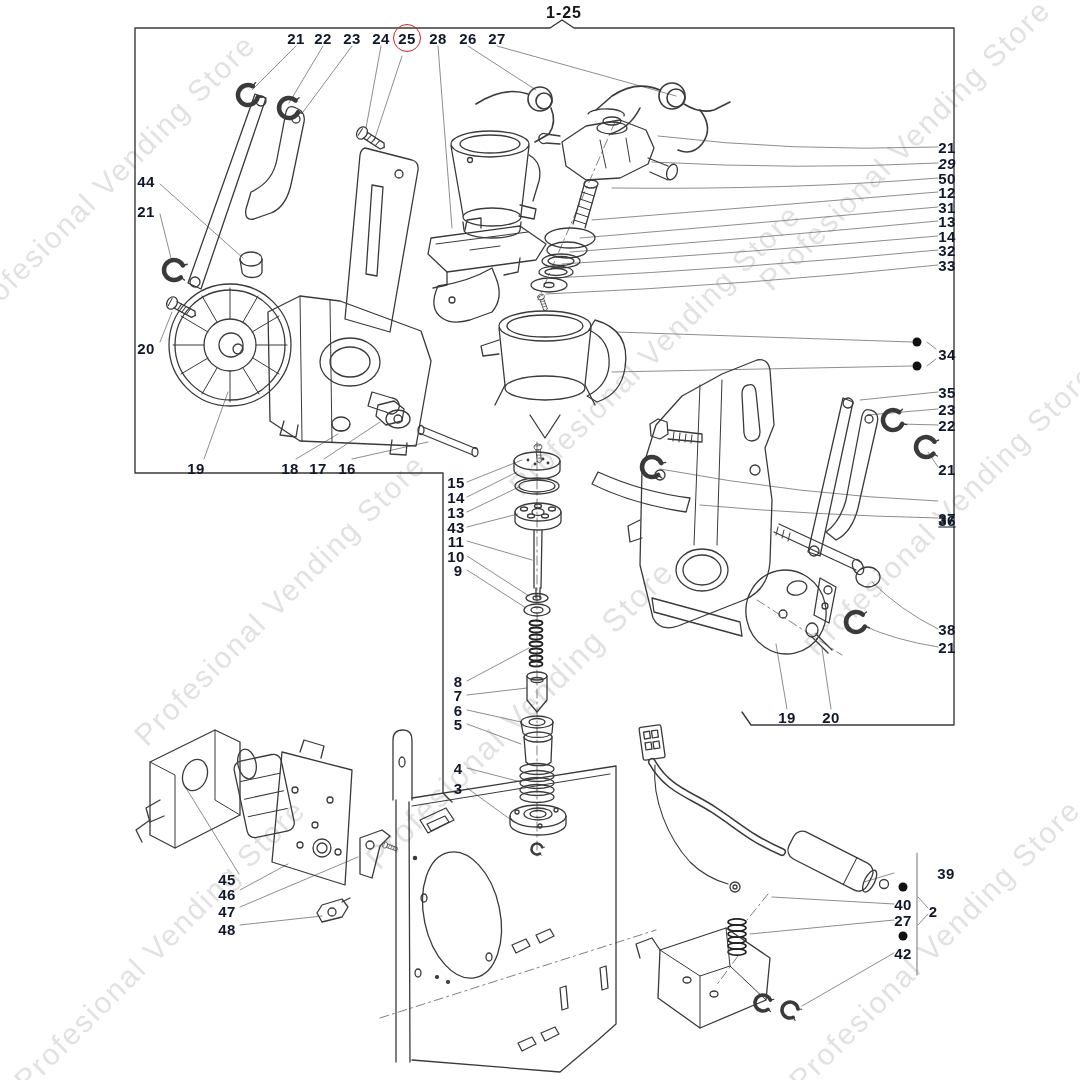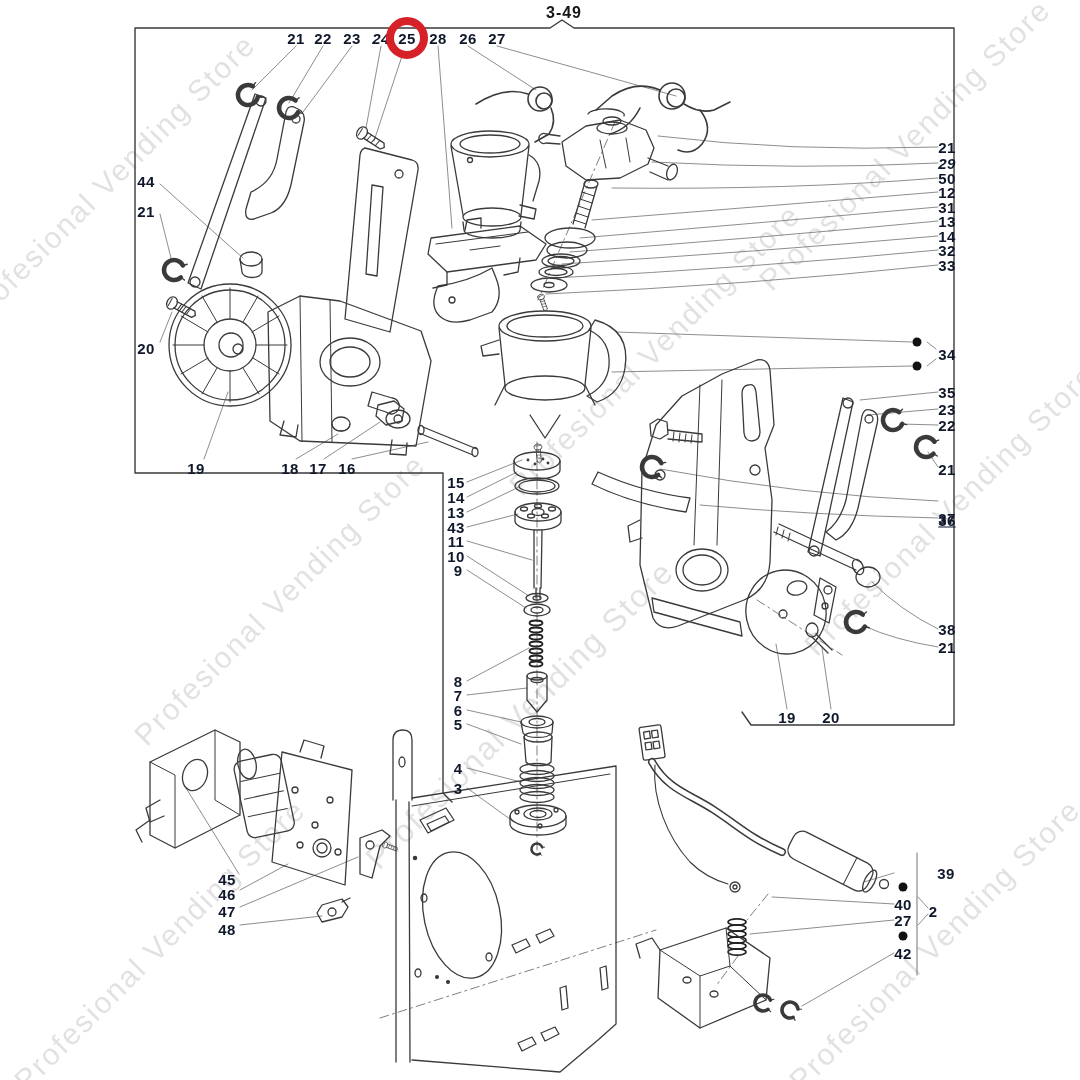--- a/index.html
+++ b/index.html
@@ -4,21 +4,21 @@
 <style>
   html,body{margin:0;padding:0;background:#fff;}
   .stage{position:relative;width:1080px;height:1080px;background:#ffffff;overflow:hidden;
          font-family:"Liberation Sans", sans-serif;}
   svg.draw{position:absolute;left:0;top:0;width:1080px;height:1080px;}
   .wm-layer,.label-layer{position:absolute;left:0;top:0;width:100%;height:100%;pointer-events:none;}
   .wm{position:absolute;white-space:nowrap;color:#b9b9b9;opacity:.42;font-weight:400;
       letter-spacing:2px;transform:translate(-50%,-50%) rotate(-45deg);}
   .lbl{position:absolute;transform:translate(-50%,-50%);font-size:15px;font-weight:700;
        color:#0f172a;letter-spacing:.4px;line-height:1;}
-  .lbl.circled{border:8px solid #7f1d1d;border-radius:50%;width:26px;height:26px;
+  .lbl.circled{border:1px solid #7f1d1d;border-radius:50%;width:26px;height:26px;
        display:flex;align-items:center;justify-content:center;background:transparent;}
   .dot{position:absolute;width:9px;height:9px;border-radius:50%;background:#111;
        transform:translate(-50%,-50%);}
   .title{position:absolute;transform:translate(-50%,-50%);font-size:16px;font-weight:700;
        color:#161616;letter-spacing:1px;}
 </style>
 </head>
 <body>
 
 <div class="stage">
@@ -420,25 +420,25 @@
       <path d="M726,928 L730,966 L766,1000 M660,950 L700,976 L730,966 M700,976 L700,1028" stroke-width="1"></path>
       <ellipse cx="687" cy="980" rx="4" ry="3"></ellipse>
         <ellipse cx="714" cy="994" rx="4" ry="3"></ellipse>
       <path d="M660,950 l-8,-12 l-16,6 l4,14"></path>
       <use href="#eclip" transform="translate(763,1003) rotate(15) scale(0.8)"></use>
       <use href="#eclip" transform="translate(790,1010) rotate(30) scale(0.8)"></use>
     </g>
   </svg>
 
   <div class="label-layer" id="label-layer">
-    <div class="title" style="left:564px;top:13px">3-49</div>
+    <div class="title" style="left:564px;top:13px">1-25</div>
   <div class="lbl" style="left: 296px; top: 38px;">21</div>
       <div class="lbl" style="left: 323px; top: 38px;">22</div>
       <div class="lbl" style="left: 352px; top: 38px;">23</div>
-      <div class="lbl" style="left: 381px; top: 38px; font-style: italic;">24</div>
+      <div class="lbl" style="left: 381px; top: 38px;">24</div>
       <div class="lbl circled" style="left: 407px; top: 38px; border-color: rgb(214, 33, 40);">25</div>
       <div class="lbl" style="left: 438px; top: 38px;">28</div>
       <div class="lbl" style="left: 468px; top: 38px;">26</div>
       <div class="lbl" style="left: 497px; top: 38px;">27</div>
       <div class="lbl" style="left: 947px; top: 147px;">21</div>
       <div class="lbl" style="left: 947px; top: 163px; font-style: italic;">29</div>
       <div class="lbl" style="left: 947px; top: 178px;">50</div>
       <div class="lbl" style="left: 947px; top: 192px;">12</div>
       <div class="lbl" style="left: 947px; top: 207px;">31</div>
       <div class="lbl" style="left: 947px; top: 221px;">13</div>

